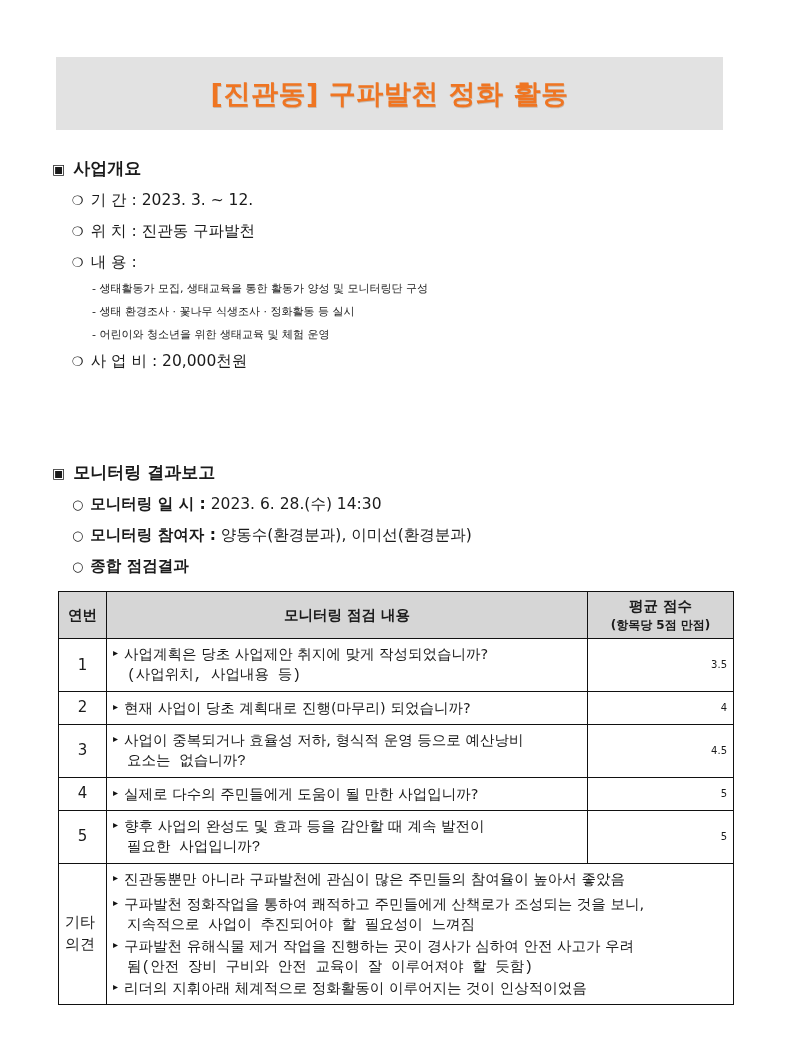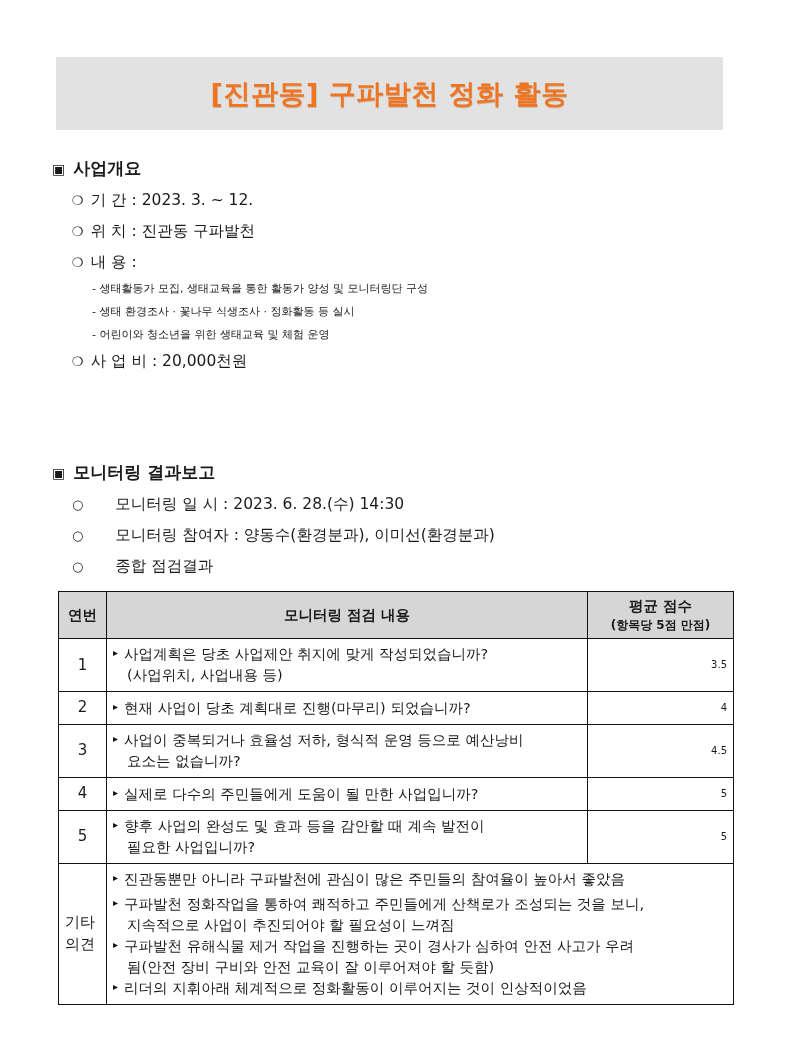--- a/index.html
+++ b/index.html
@@ -69,21 +69,21 @@
     font-size: 15.5px;
     margin-left: 72px;
     margin-top: 10px;
     white-space: nowrap;
   }
   .lvl1 .marker {
     font-size: 13px;
     margin-right: 7px;
     line-height: 1;
   }
-  .lvl1 .label-bold { font-weight: normal; margin-left: 25px; }
+  .lvl1 .label-bold { font-weight: bold; }
 
   .dash-line {
     font-size: 11px;
     margin-left: 92px;
     margin-top: 8px;
     white-space: nowrap;
   }
 
   
   .result-table {
@@ -126,21 +126,21 @@
     flex: 0 0 auto;
     font-size: 10px;
     line-height: 1.7;
     margin-right: 6px;
     color: #111;
   }
   .bullet-line .btext {
     flex: 1 1 auto;
     padding-left: 0;
   }
-  .cont-line { margin-left: 14px; }
+  .cont-line { margin-left: 14px; font-family: Liberation Mono, monospace; }
 
   .etc-label {
     text-align: left;
     font-size: 15px;
     line-height: 1.5;
     white-space: pre-line;
   }
   .etc-cell { padding-top: 7px; padding-bottom: 7px; }
 </style>
 </head>

